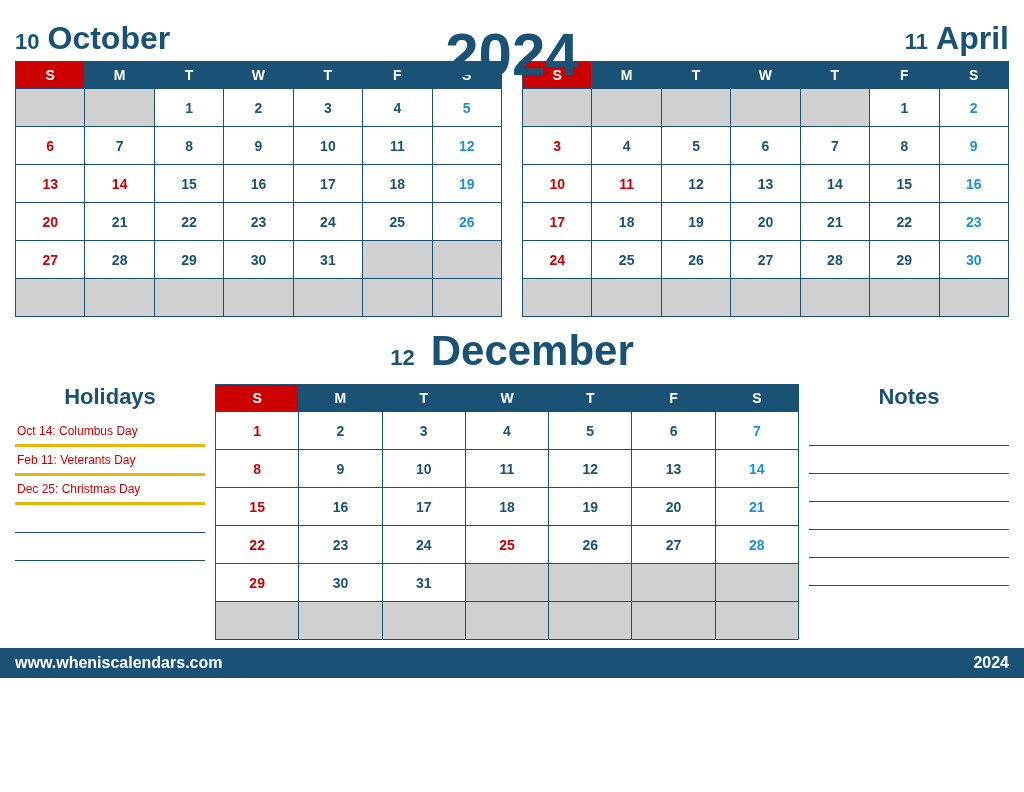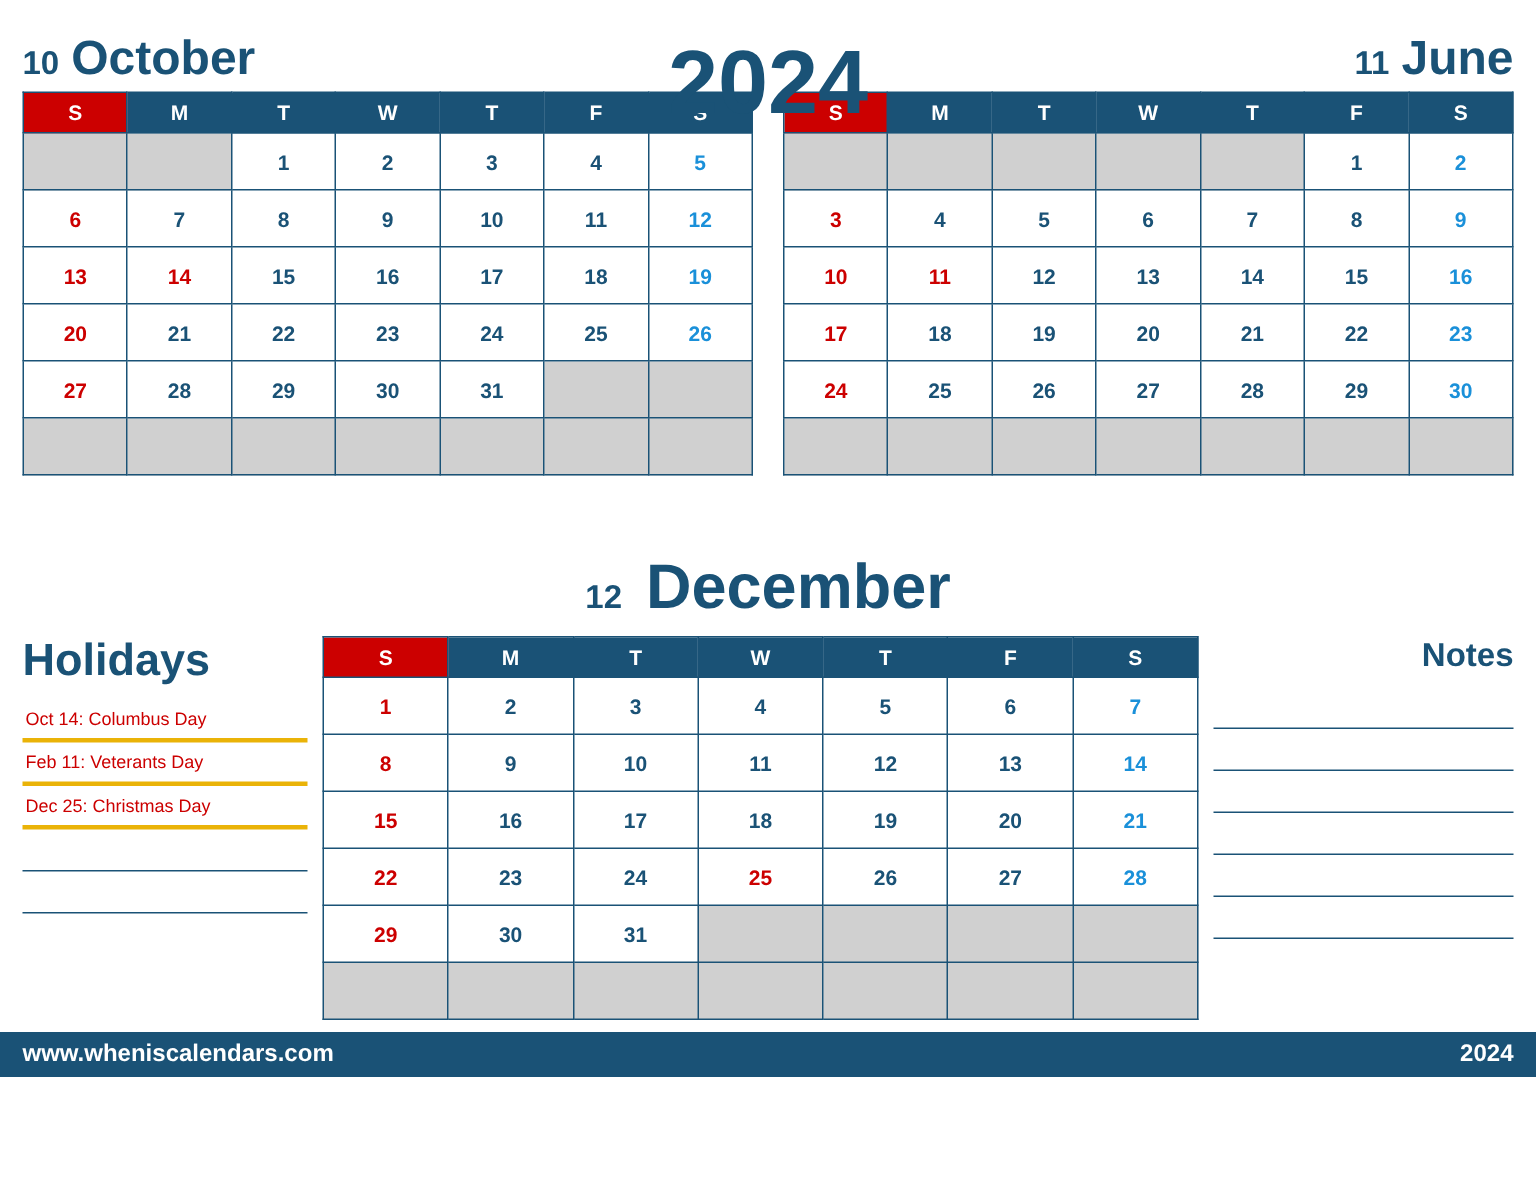--- a/index.html
+++ b/index.html
@@ -125,23 +125,23 @@
       flex: 1;
     }
 
     .holidays-section {
       width: 200px;
       padding-right: 10px;
     }
 
     .holidays-title {
       color: #1a5276;
-      font-size: 30px;
-      font-weight: bold;
-      text-align: left;
+      font-size: 22px;
+      font-weight: bold;
+      text-align: center;
       margin-bottom: 8px;
     }
 
     .holiday-item {
       color: #cc0000;
       font-size: 12px;
       padding: 6px 2px;
       border-bottom: 3px solid #eab308;
     }
 
@@ -153,21 +153,21 @@
 
     .notes-section {
       width: 210px;
       padding-left: 10px;
     }
 
     .notes-title {
       color: #1a5276;
       font-size: 22px;
       font-weight: bold;
-      text-align: right;
+      text-align: center;
       margin-bottom: 8px;
     }
 
     .note-line {
       border-bottom: 1px solid #1a5276;
       height: 28px;
     }
 
     .december-section {
       flex: 1;
@@ -212,21 +212,21 @@
   <div class="top-header-row">
     <div class="left-month-title">
       <span class="month-number">10</span>
       <span class="month-name">October</span>
     </div>
     <div class="year-header">
       <span class="year-text">2024</span>
     </div>
     <div class="right-month-title">
       <span class="month-number">11</span>
-      <span class="month-name">June</span>
+      <span class="month-name">April</span>
     </div>
   </div>
 
   <div class="two-months-row">
 
     <div class="cal-wrapper">
       <table class="cal-table">
         <thead>
           <tr>
             <th class="sunday-header">S</th>
@@ -365,21 +365,21 @@
             <td class="empty"></td>
             <td class="empty"></td>
           </tr>
         </tbody>
       </table>
     </div>
   </div>
 
   <div class="december-header" style="margin-top:10px;">
     <span class="month-number" style="font-size:22px; color:#1a5276;">12</span>
-    <span style="color:#1a5276; font-size:42px; font-weight:bold; margin-left:8px;margin-top:40px;">December</span>
+    <span style="color:#1a5276; font-size:42px; font-weight:bold; margin-left:8px;">December</span>
   </div>
 
   <div class="bottom-row">
 
     <div class="holidays-section">
       <div class="holidays-title">Holidays</div>
       <div class="holiday-item">Oct 14: Columbus Day</div>
       <div class="holiday-item">Feb 11: Veterants Day</div>
       <div class="holiday-item">Dec 25: Christmas Day</div>
       <div class="holiday-item-empty"></div>

